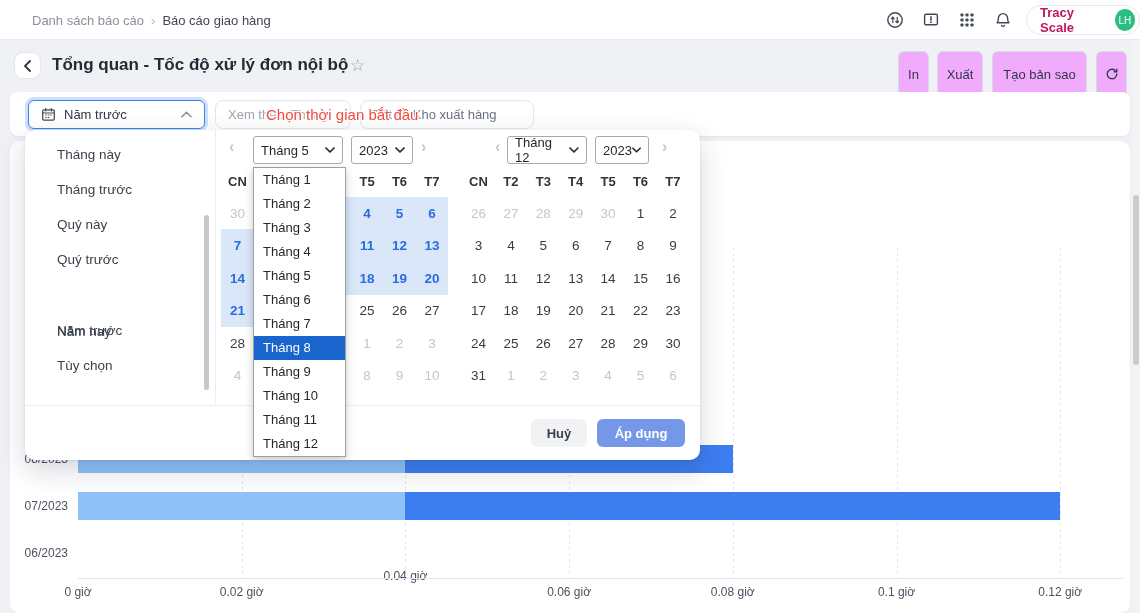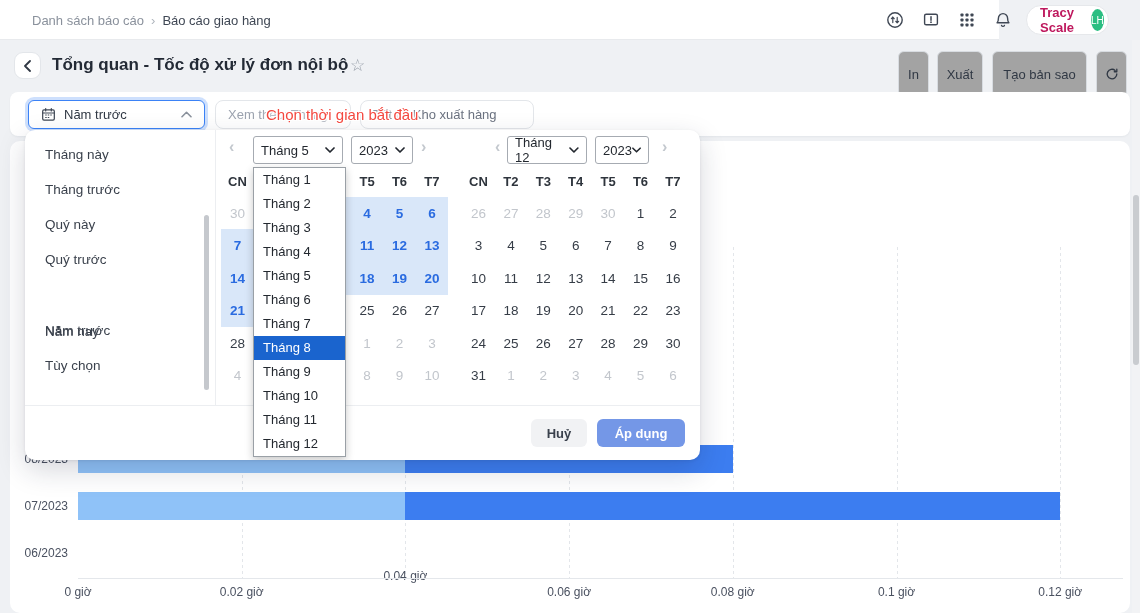--- a/index.html
+++ b/index.html
@@ -1,42 +1,42 @@
 <!DOCTYPE html>
 <html><head>
 <meta charset="utf-8">
 <style>
   html,body{margin:0;padding:0;}
   body{background:#EFF1F4;font-family:"Liberation Sans",sans-serif;}
   #app{position:relative;width:1140px;height:613px;overflow:hidden;background:#EFF1F4;font-family:"Liberation Sans",sans-serif;}
   
-  .topbar{position:absolute;left:0;top:0;width:999px;height:40px;background:#fff;border-bottom:1px solid #E8EAED;box-sizing:border-box;padding-left:31px;}
+  .topbar{position:absolute;left:0;top:0;width:1140px;height:40px;background:#fff;border-bottom:1px solid #E8EAED;box-sizing:border-box;padding-left:31px;}
   .crumb{position:absolute;left:32px;top:13px;font-size:13px;color:#8A919C;white-space:nowrap;}
   .crumb .sep{margin:0 7px;color:#AEB4BC;}
   .crumb .last{color:#3F4754;}
   .tico{position:absolute;top:11px;width:18px;height:18px;cursor:pointer;}
   .userpill{position:absolute;left:1026px;top:5px;height:30px;border:1px solid #E6E8EB;border-radius:16px;background:#fff;display:flex;align-items:center;gap:8px;padding:0 4px 0 13px;box-sizing:border-box;}
   .username{font-size:13px;font-weight:700;color:#be185d;}
   .avatar{width:22px;height:22px;border-radius:50%;color:#fff;font-size:10px;font-weight:400;display:flex;align-items:center;justify-content:center;}
   
   .backbtn{position:absolute;left:14px;top:52px;width:27px;height:27px;background:#fff;border:1px solid #E3E6EA;border-radius:9px;display:flex;align-items:center;justify-content:center;box-sizing:border-box;cursor:pointer;}
   .pagetitle{position:absolute;left:52px;top:55px;font-size:17px;font-weight:700;color:#232A35;}
   .star{position:absolute;left:350px;top:55px;font-size:17px;color:#9AA1AB;cursor:pointer;}
-  .tbtn{position:absolute;top:51px;height:46px;background:#a3a3a3;border:1px solid #D8DCE1;border-radius:6px;font-size:13px;color:#303844;display:flex;align-items:center;justify-content:center;box-sizing:border-box;cursor:pointer;white-space:nowrap;}
+  .tbtn{position:absolute;top:51px;height:46px;background:#f0abfc;border:1px solid #D8DCE1;border-radius:6px;font-size:13px;color:#303844;display:flex;align-items:center;justify-content:center;box-sizing:border-box;cursor:pointer;white-space:nowrap;}
   
   .filtercard{position:absolute;left:10px;top:92px;width:1120px;height:44px;background:#fff;border-radius:8px;box-shadow:0 1px 2px rgba(20,30,50,.05);}
   .chartcard{position:absolute;left:10px;top:141px;width:1120px;height:472px;background:#fff;border-radius:10px;}
   
   .pill{position:absolute;top:100px;height:29px;background:#fff;border:1px solid #E3E6EA;border-radius:8px;display:flex;align-items:center;padding:0 12px;font-size:13px;box-sizing:border-box;cursor:pointer;white-space:nowrap;}
   .trigger{border:1px solid #3B82F6;box-shadow:0 0 0 3px rgba(59,130,246,.25);border-radius:6px;gap:8px;color:#303844;}
   
   .panel{position:absolute;left:25px;top:130px;width:675px;height:330px;background:#fff;border-radius:10px;box-shadow:0 10px 28px rgba(25,35,60,.18),0 1px 3px rgba(25,35,60,.10);overflow:hidden;z-index:20;}
   .vdiv{position:absolute;left:190px;top:0;width:1px;height:276px;background:#ECEEF1;}
   .hdiv{position:absolute;left:0;top:275px;width:675px;height:1px;background:#ECEEF1;}
-  .qitem{position:absolute;left:0;width:178px;height:28px;line-height:28px;padding-left:20px;font-size:13.5px;color:#3A414C;box-sizing:border-box;cursor:pointer;white-space:nowrap;}
+  .qitem{position:absolute;left:0;width:178px;height:28px;line-height:28px;padding-left:32px;font-size:13.5px;color:#3A414C;box-sizing:border-box;cursor:pointer;white-space:nowrap;}
   .scrollthumb{position:absolute;left:179px;top:85px;width:5px;height:175px;border-radius:3px;background:#C5C8CD;}
   .nav{position:absolute;top:8px;font-size:16px;font-weight:700;color:#C3C8CE;cursor:pointer;line-height:18px;}
   .sel{position:absolute;top:6px;height:28px;background:#fff;border:1px solid #A6ABB2;border-radius:3px;display:flex;align-items:center;justify-content:space-between;padding:0 7px;font-size:13px;color:#23282F;box-sizing:border-box;cursor:pointer;}
   .wdcell{position:absolute;width:33px;height:18px;text-align:center;font-size:13px;font-weight:700;color:#2F353D;}
   .dcell{position:absolute;width:33px;height:33px;line-height:33px;text-align:center;font-size:13.5px;cursor:pointer;box-sizing:border-box;}
   .d-out{color:#C2C6CC;}
   .d-in{color:#363D47;}
   .d-sel{color:#2A6BE0;font-weight:700;}
   .d-hl{background:#D9E7F9;}
   .monthdd{position:absolute;left:228px;top:37px;width:91px;background:#fff;border:1px solid #9AA0A6;box-shadow:0 3px 8px rgba(0,0,0,.22);z-index:5;}

